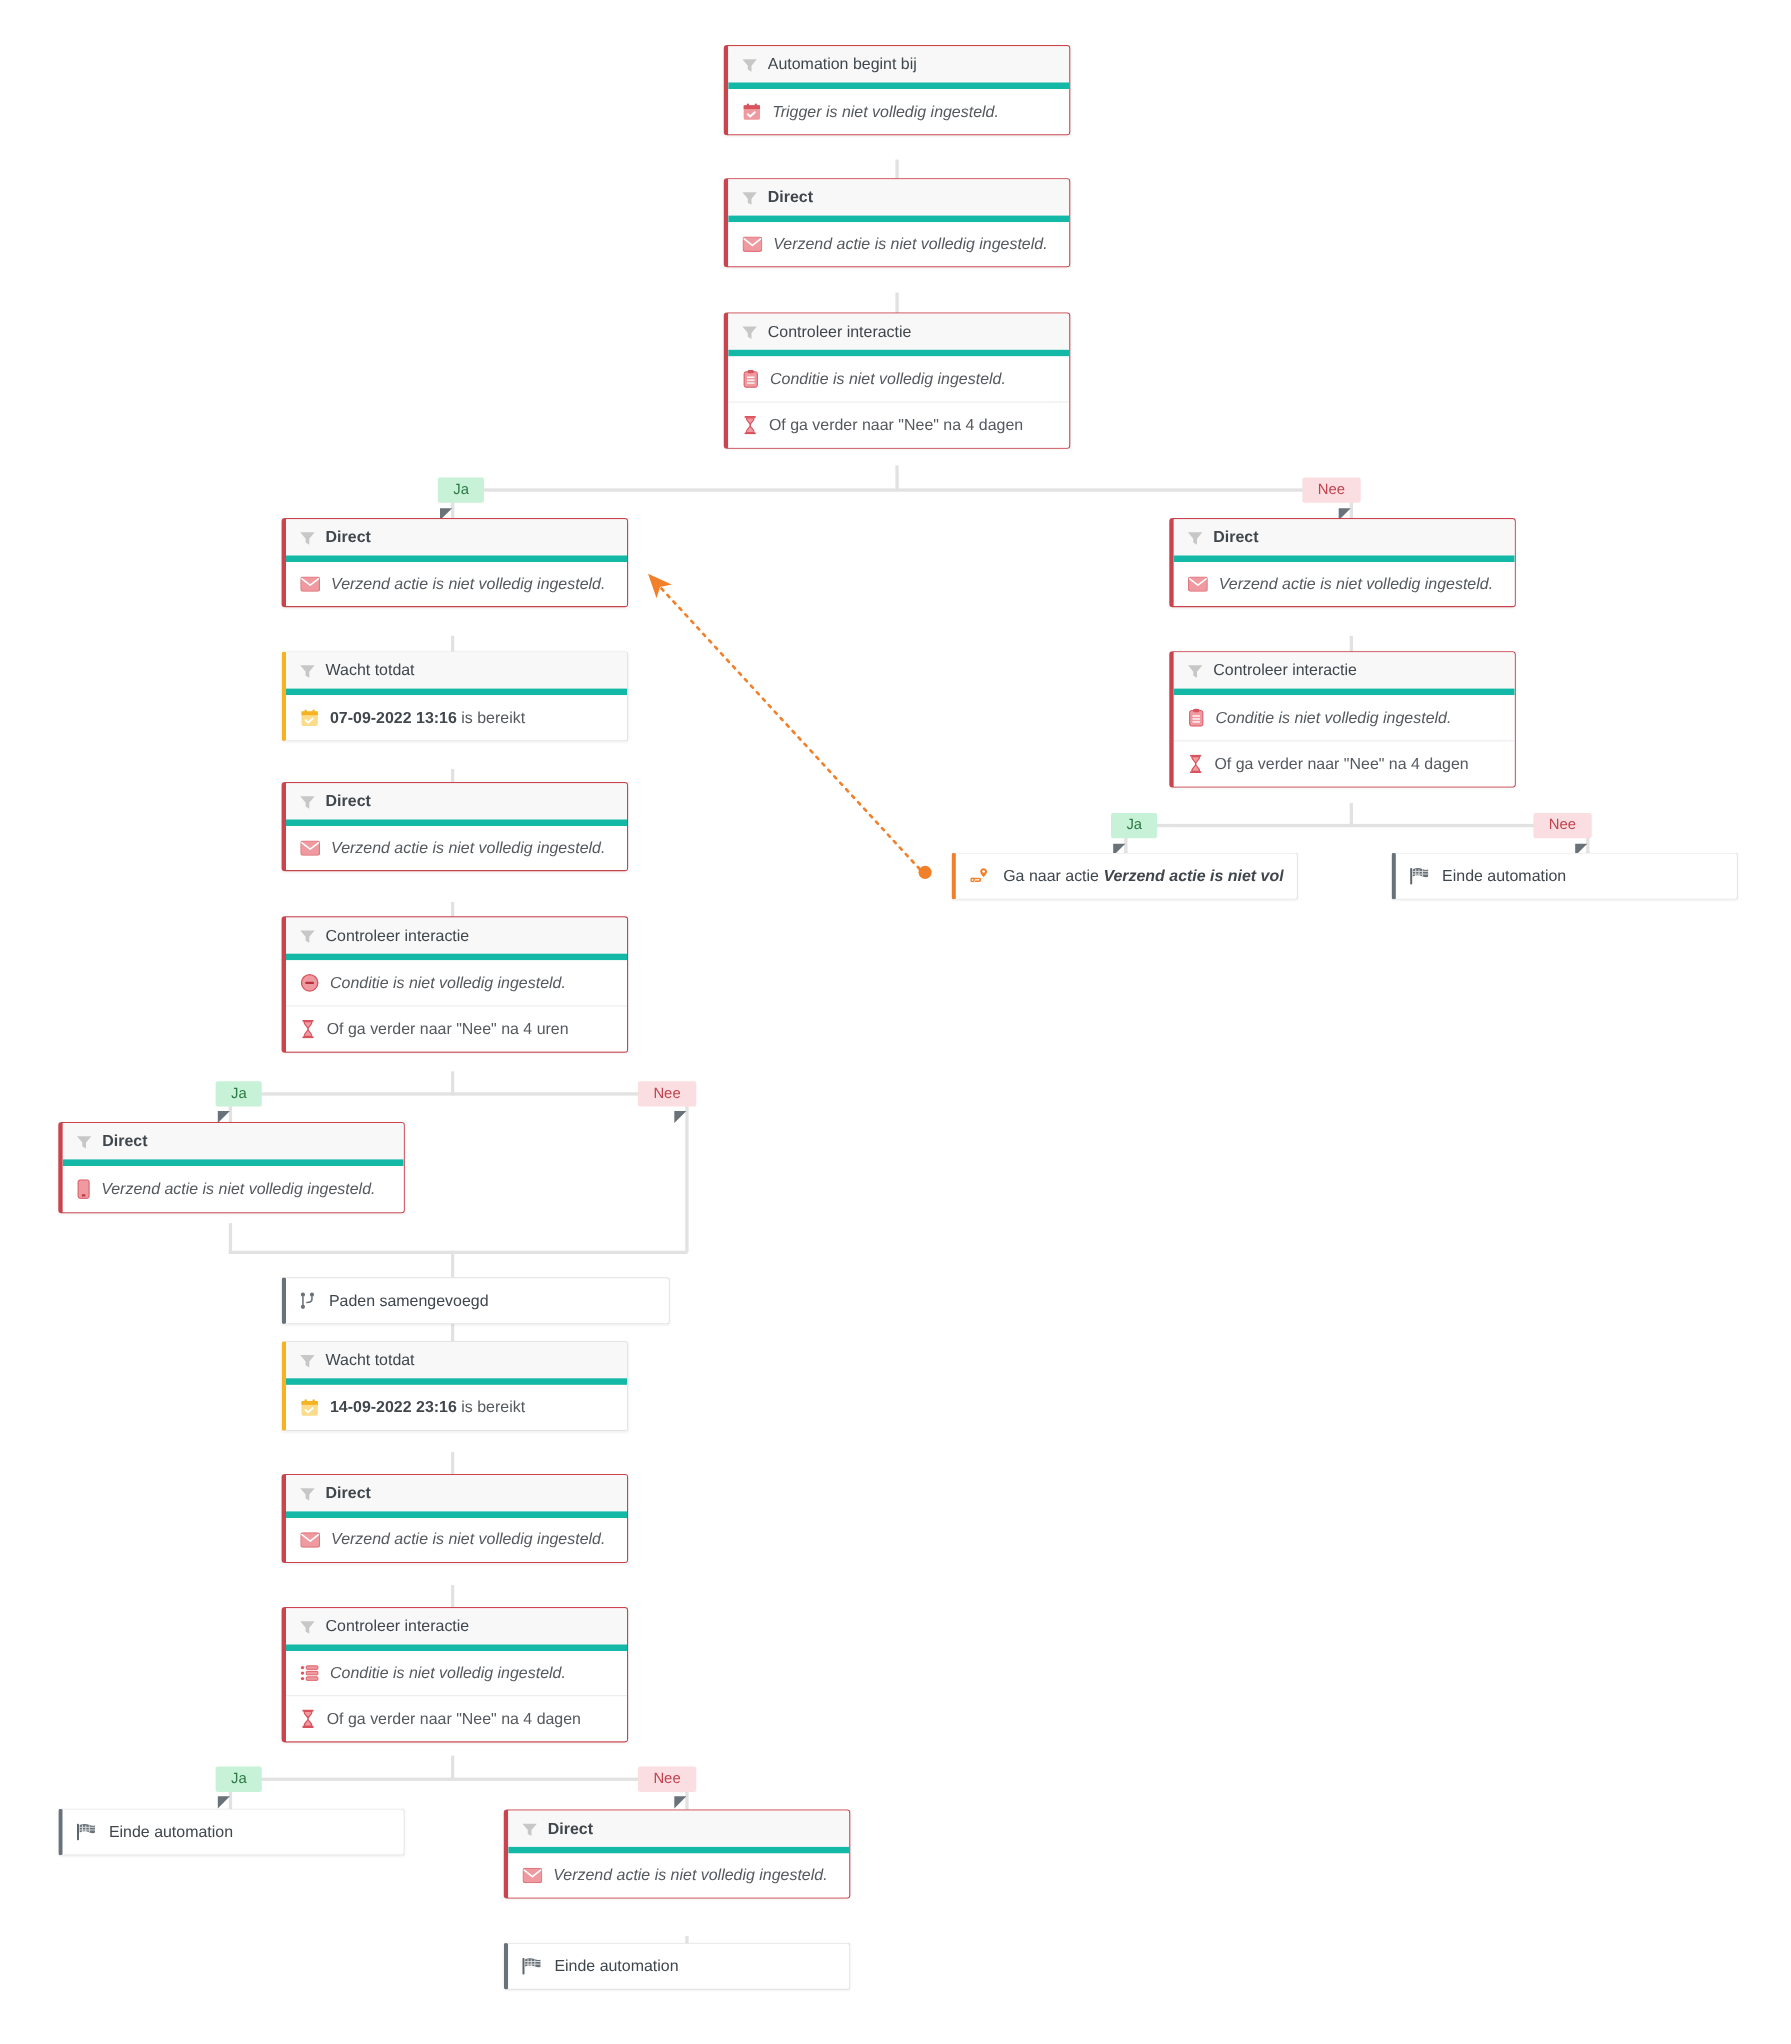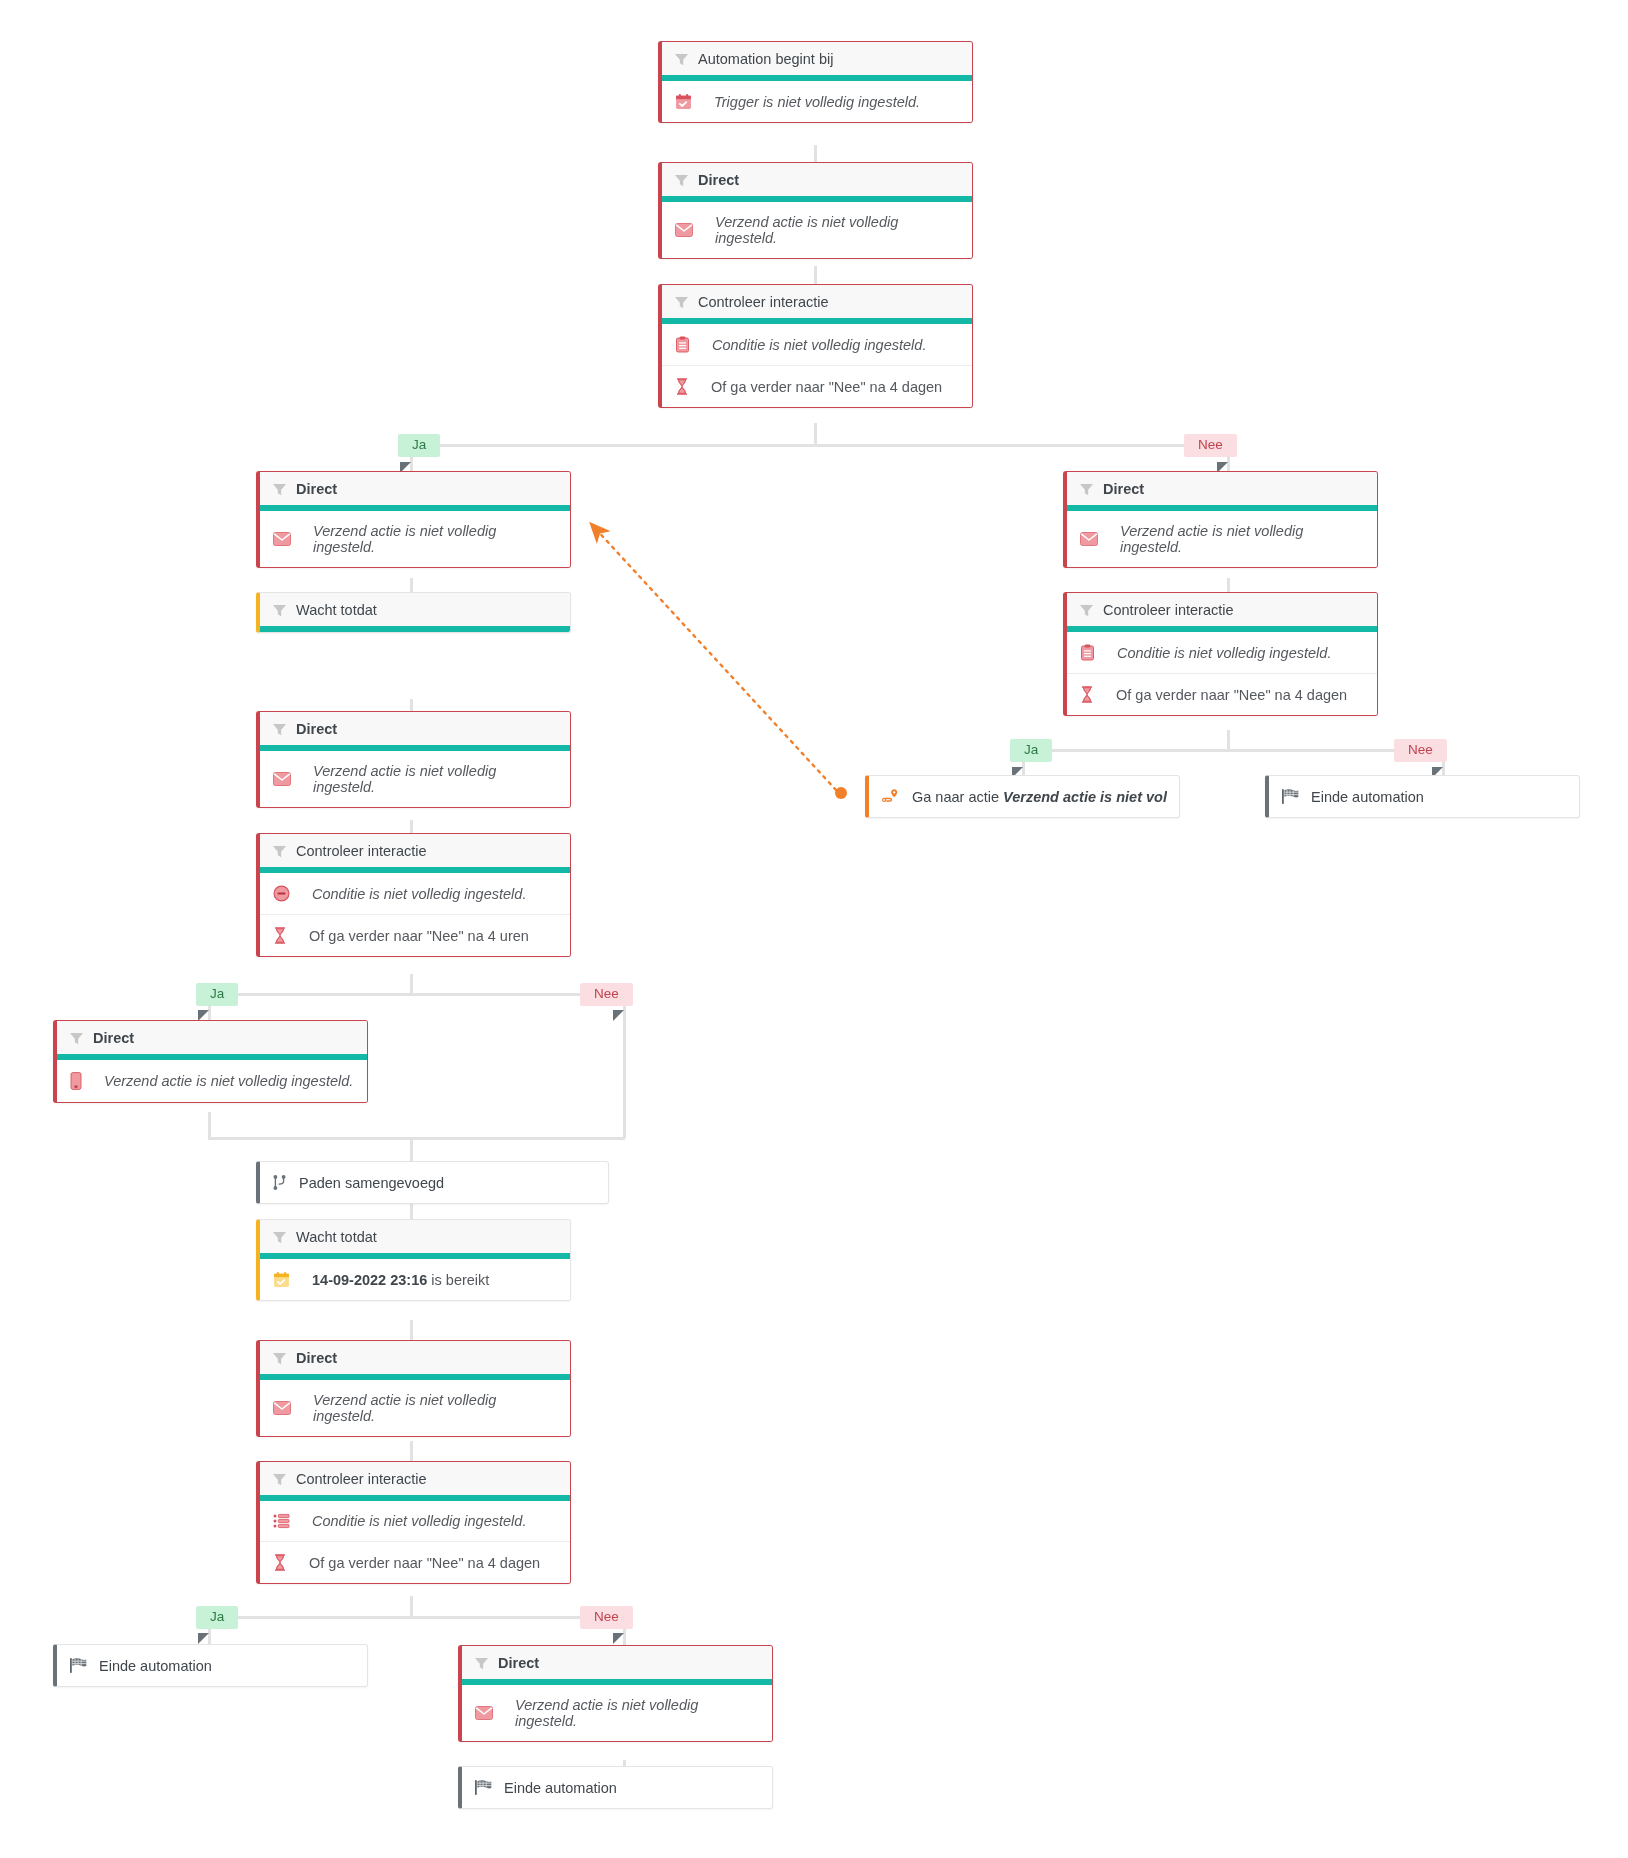--- a/index.html
+++ b/index.html
@@ -67,21 +67,21 @@
     background: #f8f8f8;
     border-bottom: 6px solid #14b8a6;
     font-size: 14.5px;
     color: #3f464c;
   }
   .node-head.bold { font-weight: 700; }
 
   .node-row {
     display: flex;
     align-items: center;
-    gap: 22px;
+    gap: 10px;
     padding: 12px 12px 12px 13px;
     font-size: 14.5px;
     color: #55595e;
     background: #fff;
   }
   .node-row + .node-row { border-top: 1px solid #ececec; }
   .node-row.italic { font-style: italic; }
   .node-row .strong { font-weight: 700; font-style: normal; color: #3f464c; }
   .node-row .reg { font-style: normal; }
 
@@ -278,20 +278,32 @@
   </div>
 
   <div class="node warn" style="left:256px; top:592px; width:315px;">
     <div class="node-head">
       <span class="ico">
         <svg width="15" height="15" viewBox="0 0 16 16">
             <path d="M1 2h14l-5.2 6.2V14L6.2 12V8.2z" fill="#c7c7c7"></path>
           </svg>
       </span>
       <span>Wacht totdat</span>
+    </div>
+    <div class="node-row">
+      <span class="ico">
+        <svg width="17" height="17" viewBox="0 0 16 16">
+            <rect x="1" y="2.5" width="14" height="12.5" rx="1.6" fill="#fbdc8a"></rect>
+            <rect x="1" y="2.5" width="14" height="3.3" fill="#f5b324"></rect>
+            <rect x="3.6" y="1" width="2" height="3" rx="1" fill="#f5b324"></rect>
+            <rect x="10.4" y="1" width="2" height="3" rx="1" fill="#f5b324"></rect>
+            <path d="M4.6 10.2l2 2 4-3.6" stroke="#fff" stroke-width="1.7" fill="none" stroke-linecap="round" stroke-linejoin="round"></path>
+          </svg>
+      </span>
+      <span><span class="strong">07-09-2022 13:16</span><span class="reg"> is bereikt</span></span>
     </div>
   </div>
 
   <div class="node err" style="left:256px; top:711px; width:315px;">
     <div class="node-head bold">
       <span class="ico">
         <svg width="15" height="15" viewBox="0 0 16 16">
             <path d="M1 2h14l-5.2 6.2V14L6.2 12V8.2z" fill="#c7c7c7"></path>
           </svg>
       </span>

